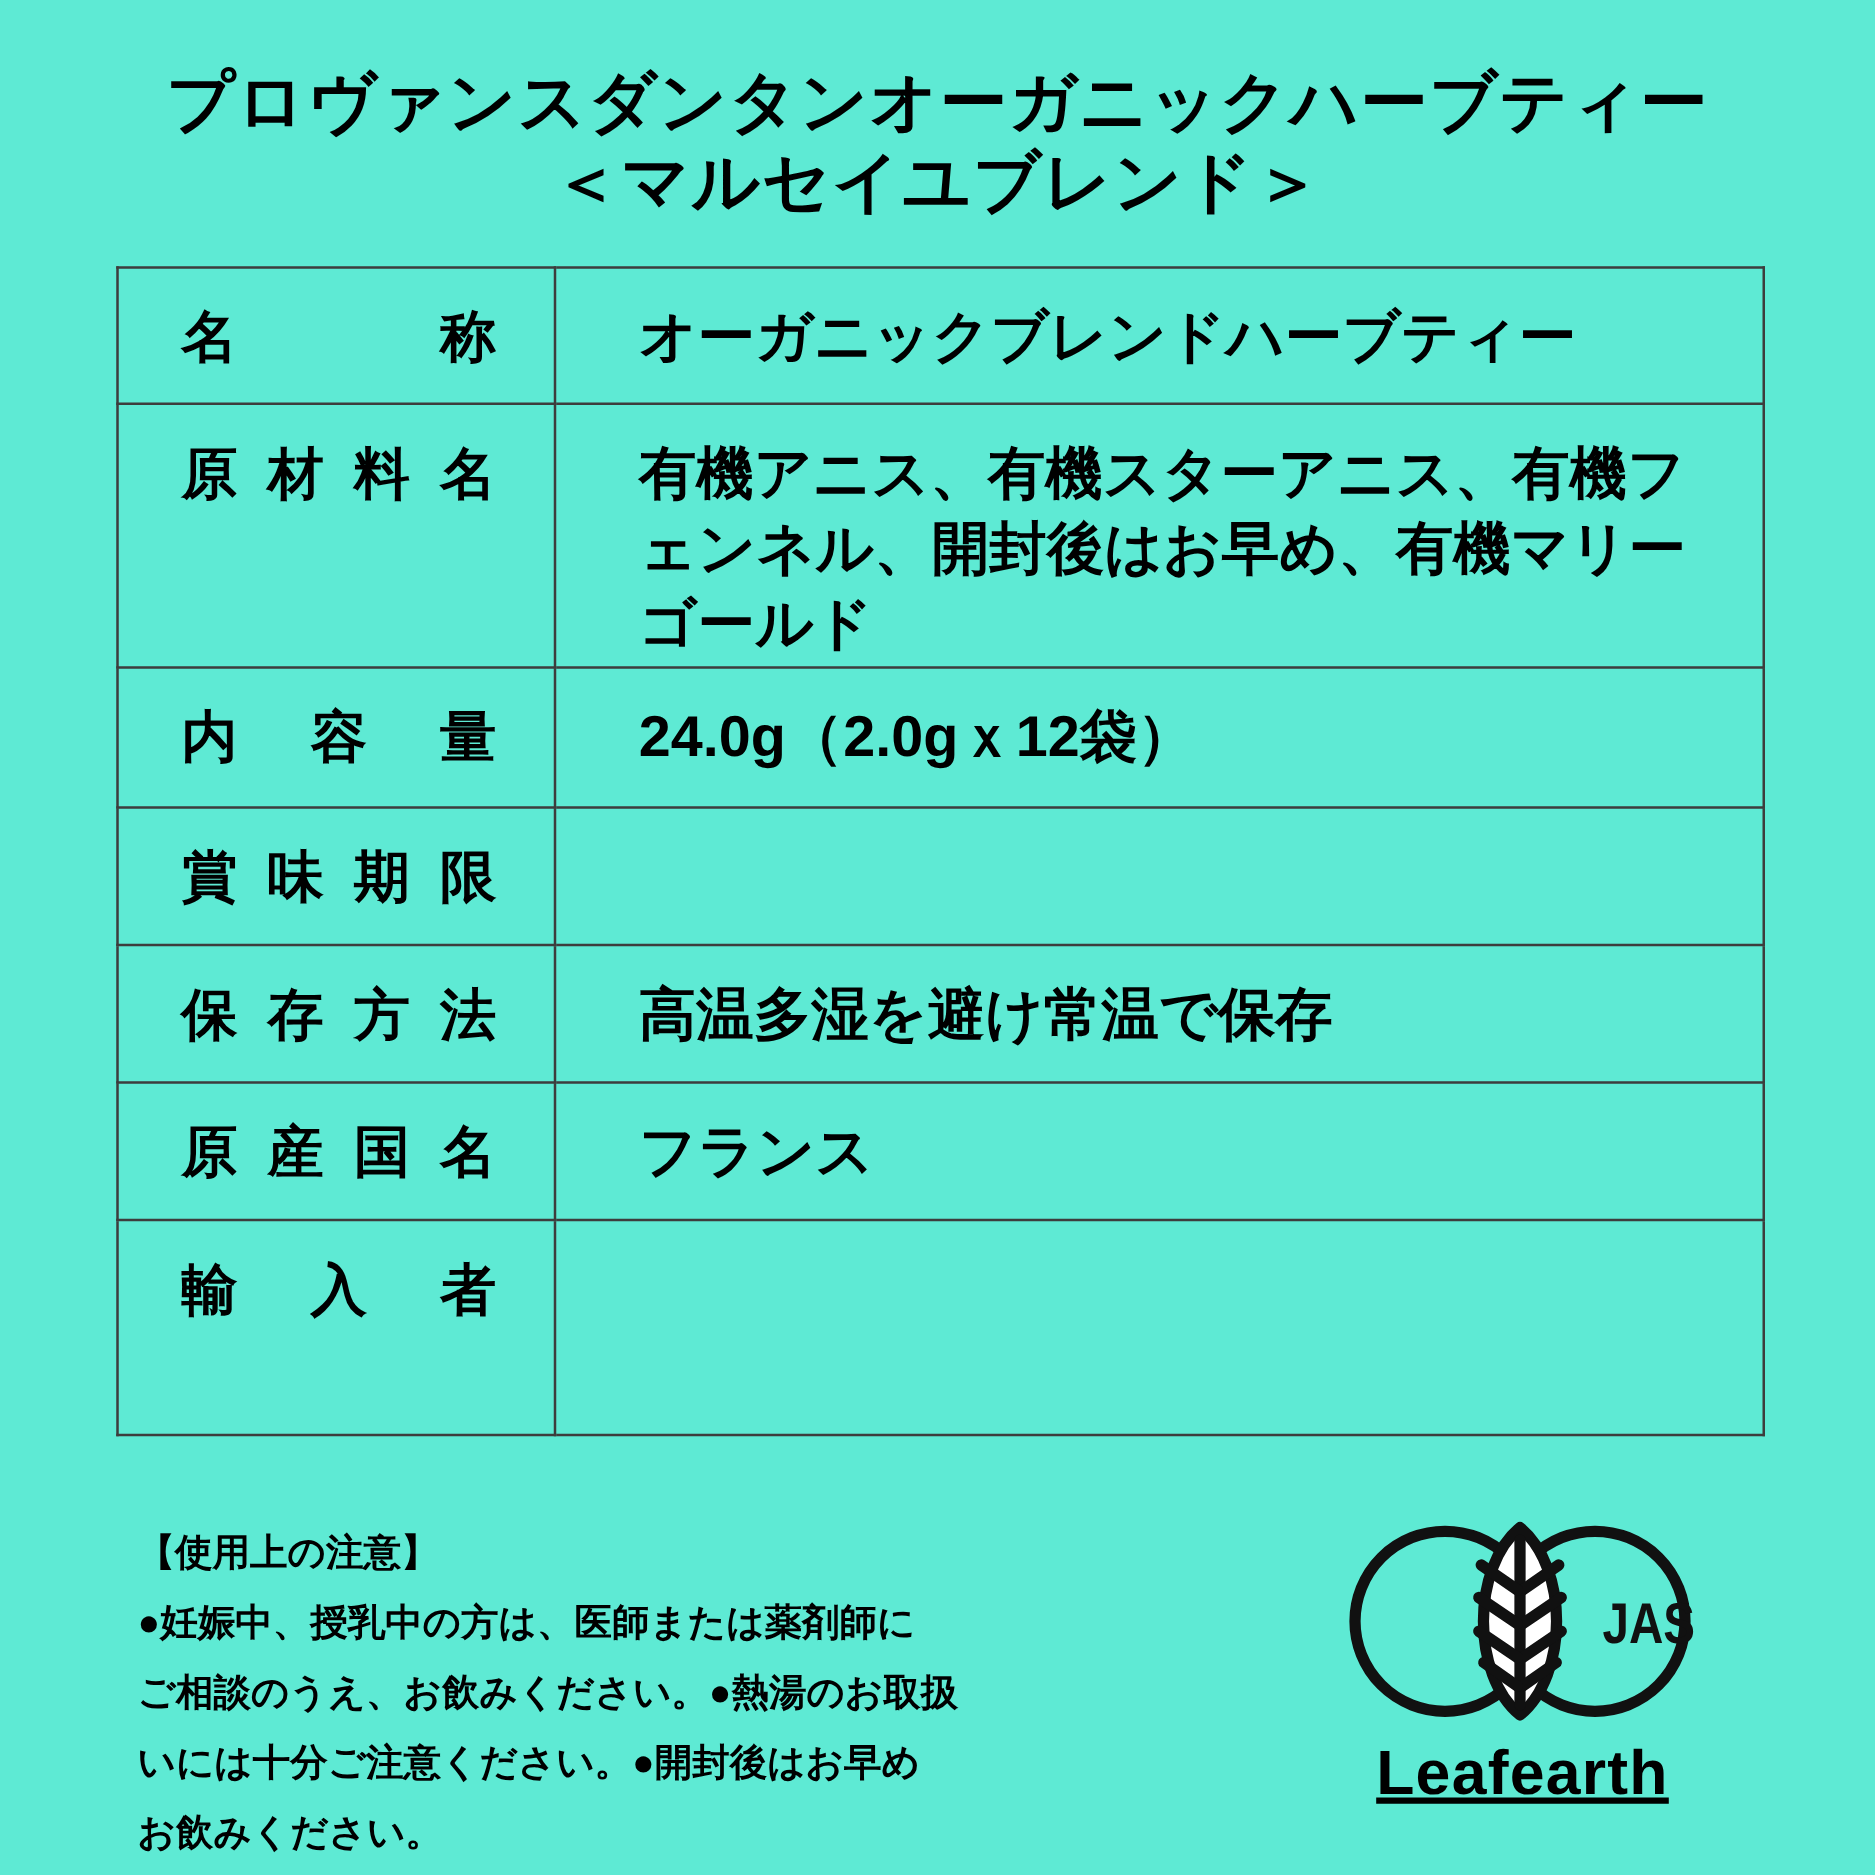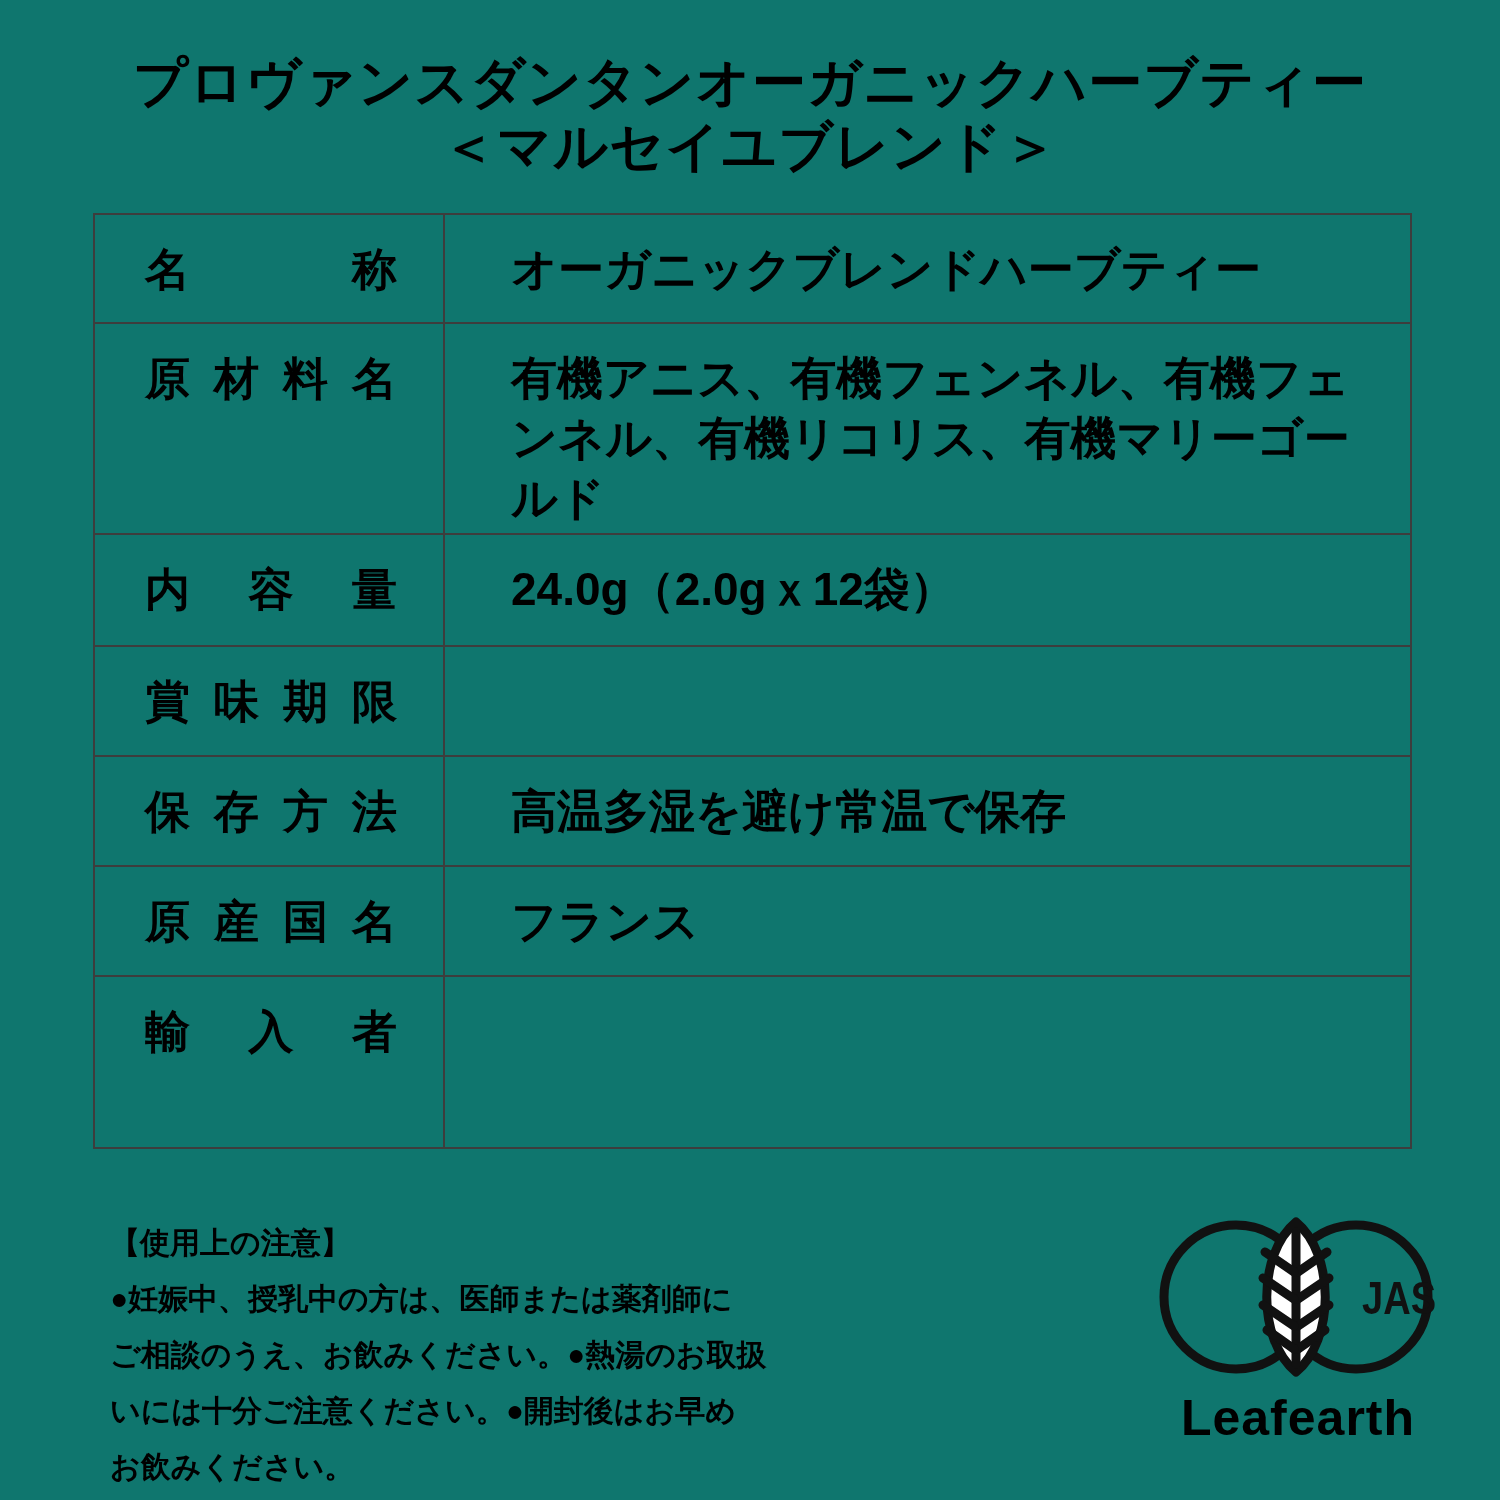--- a/index.html
+++ b/index.html
@@ -1,21 +1,21 @@
 <!DOCTYPE html>
 <html lang="ja"><head>
 <meta charset="utf-8">
 <style>
   html, body { margin: 0; padding: 0; background: #ffffff; }
   * { box-sizing: border-box; }
   .canvas {
     position: relative;
     width: 1500px;
     height: 1500px;
-    background: #0f766e;
+    background: #5eead4;
     color: #000000;
     font-family: "Liberation Sans", "DejaVu Sans", sans-serif;
     font-weight: bold;
     overflow: hidden;
   }
 
   
   .title {
     position: absolute;
     top: 50px;
@@ -74,24 +74,25 @@
     top: 1215px;
     width: 1000px;
     font-size: 30px;
     line-height: 56px;
   }
   .notes div { white-space: nowrap; }
 
   
   .jas-block {
     position: absolute;
-    left: 1148px;
+    left: 1068px;
     top: 1212px;
     width: 300px;
     text-align: center;
+    text-decoration: underline;
   }
   .jas-logo { display: block; }
   .brand {
     margin-top: 8px;
     font-size: 50px;
     line-height: 56px;
     letter-spacing: 1px;
   }
 </style>
 </head>
@@ -117,21 +118,21 @@
     </tr>
     <tr class="r2">
       <td class="label-cell">
             <div class="justify-chars">
               <span>原</span>
               <span>材</span>
               <span>料</span>
               <span>名</span>
             </div>
           </td>
-      <td class="value-cell">有機アニス、有機フェンネル、有機フェンネル、有機リコリス、有機マリーゴールド</td>
+      <td class="value-cell">有機アニス、有機スターアニス、有機フェンネル、開封後はお早め、有機マリーゴールド</td>
     </tr>
     <tr class="r3">
       <td class="label-cell">
             <div class="justify-chars">
               <span>内</span>
               <span>容</span>
               <span>量</span>
             </div>
           </td>
       <td class="value-cell">24.0g（2.0gｘ12袋）</td>

